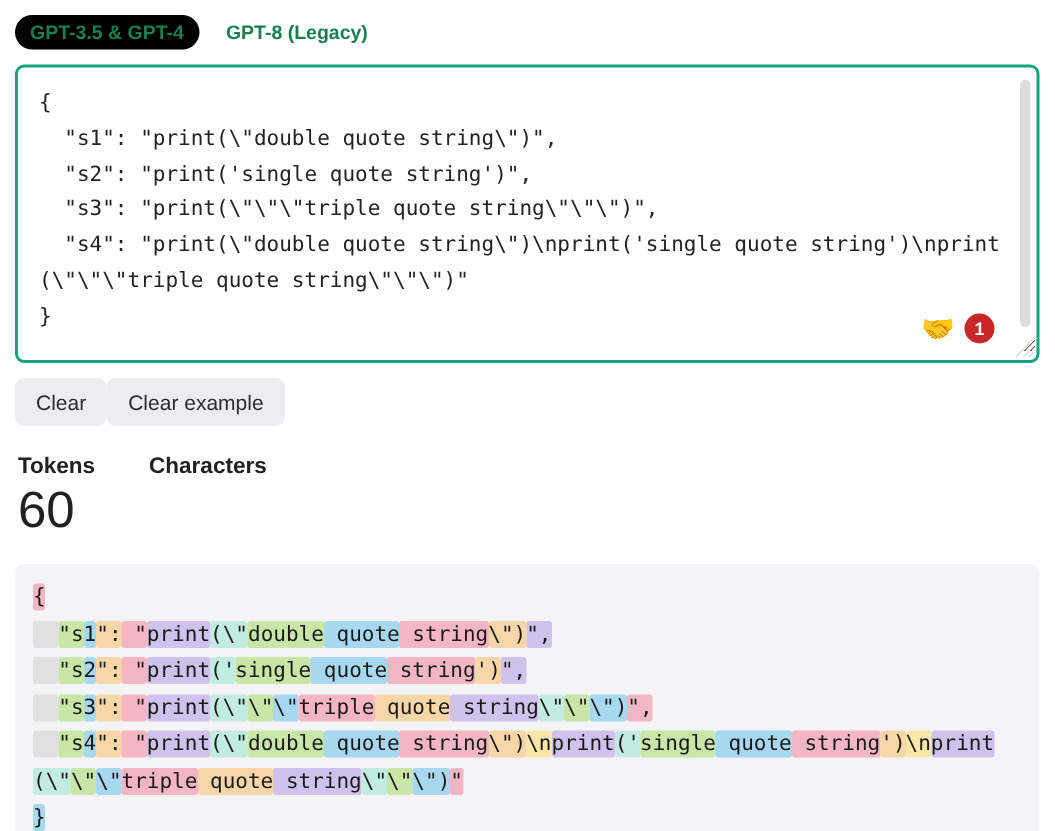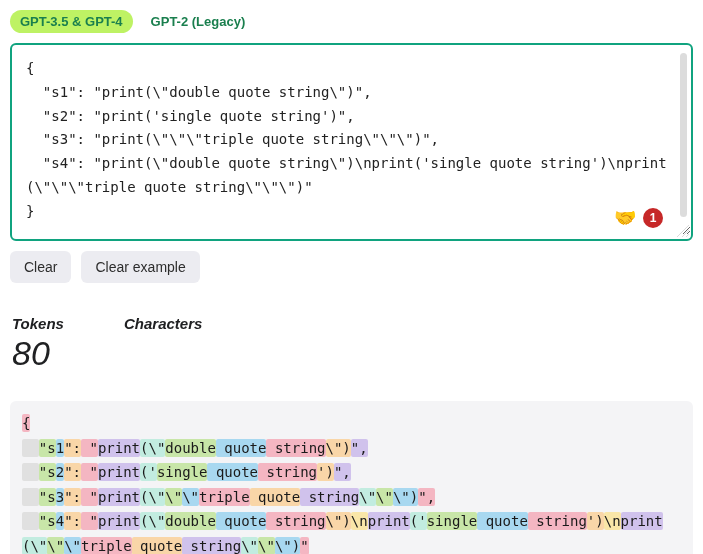--- a/index.html
+++ b/index.html
@@ -12,21 +12,21 @@
     width: 703px;
   }
   .tabs { display: flex; gap: 8px; margin-bottom: 10px; }
   .tab {
     padding: 4px 10px;
     border-radius: 14px;
     font-size: 13px;
     font-weight: 600;
     cursor: pointer;
   }
-  .tab.active { background: #bef264; color: #1a7f4e; }
+  .tab.active { background: #000000; color: #1a7f4e; }
   .tab.inactive { background: transparent; color: #1a7f4e; }
   .input-wrap {
     position: relative;
     border: 2px solid #10a37f;
     border-radius: 6px;
     padding: 0;
     margin-bottom: 10px;
   }
   .code-input {
     width: 100%;
@@ -60,32 +60,32 @@
     font-size: 12px;
     font-weight: 700;
     display: flex; align-items: center; justify-content: center;
   }
   .resize-handle {
     position: absolute; right: 2px; bottom: 2px;
     width: 12px; height: 12px;
     pointer-events: none;
     opacity: .3;
   }
-  .buttons { display: flex; gap: 10px; margin-bottom: 32px; }
+  .buttons { display: flex; margin-bottom: 18px; }
   .btn {
     background: #ececf1;
     border: none;
     border-radius: 6px;
     padding: 8px 14px;
     font-size: 14px;
     font-weight: 500;
     color: #2d2d2d;
     cursor: pointer;
   }
-  .stats { display: flex; gap: 60px; margin-bottom: 28px; padding-left: 2px; font-style: italic; }
+  .stats { display: flex; gap: 36px; margin-bottom: 16px; padding-left: 2px; }
   .stat-label { font-size: 15px; font-weight: 700; color: #202123; }
   .stat-value { font-size: 34px; font-weight: 400; color: #202123; margin-top: 2px; }
   .token-view {
     background: #f4f4f6;
     border-radius: 6px;
     padding: 10px 12px;
     font-family: ui-monospace, SFMono-Regular, Menlo, Consolas, monospace;
     font-size: 14px;
     line-height: 1.75;
     white-space: pre-wrap;
@@ -95,21 +95,21 @@
   .scrollbar {
     position: absolute; right: 4px; top: 8px; bottom: 22px; width: 7px;
     background: #dcdcdc; border-radius: 4px;
   }
 </style>
 </head>
 <body>
 
 <div class="tabs">
   <div class="tab active">GPT-3.5 &amp; GPT-4</div>
-  <div class="tab inactive">GPT-2 (Legacy)</div>
+  <div class="tab inactive">GPT-8 (Legacy)</div>
 </div>
 
 <div class="input-wrap">
   <textarea class="code-input" spellcheck="false" style="">{
   "s1": "print(\"double quote string\")",
   "s2": "print('single quote string')",
   "s3": "print(\"\"\"triple quote string\"\"\")",
   "s4": "print(\"double quote string\")\nprint('single quote string')\nprint(\"\"\"triple quote string\"\"\")"
 }</textarea>
   <div class="scrollbar"></div>
@@ -123,21 +123,21 @@
 </div>
 
 <div class="buttons">
   <button class="btn">Clear</button>
   <button class="btn">Clear example</button>
 </div>
 
 <div class="stats">
   <div>
     <div class="stat-label">Tokens</div>
-    <div class="stat-value">80</div>
+    <div class="stat-value">60</div>
   </div>
   <div>
     <div class="stat-label">Characters</div>
   </div>
 </div>
 
 <div class="token-view" id="token-view"><span class="tok" style="background: rgb(244, 182, 194);">{</span>
 <span class="tok" style="background: rgb(224, 224, 224);">  </span><span class="tok" style="background: rgb(200, 230, 168);">"s</span><span class="tok" style="background: rgb(168, 216, 240);">1</span><span class="tok" style="background: rgb(249, 214, 168);">":</span><span class="tok" style="background: rgb(244, 182, 194);"> "</span><span class="tok" style="background: rgb(208, 194, 236);">print</span><span class="tok" style="background: rgb(194, 236, 224);">(\"</span><span class="tok" style="background: rgb(200, 230, 168);">double</span><span class="tok" style="background: rgb(168, 216, 240);"> quote</span><span class="tok" style="background: rgb(244, 182, 194);"> string</span><span class="tok" style="background: rgb(249, 214, 168);">\")</span><span class="tok" style="background: rgb(208, 194, 236);">",</span>
 <span class="tok" style="background: rgb(224, 224, 224);">  </span><span class="tok" style="background: rgb(200, 230, 168);">"s</span><span class="tok" style="background: rgb(168, 216, 240);">2</span><span class="tok" style="background: rgb(249, 214, 168);">":</span><span class="tok" style="background: rgb(244, 182, 194);"> "</span><span class="tok" style="background: rgb(208, 194, 236);">print</span><span class="tok" style="background: rgb(194, 236, 224);">('</span><span class="tok" style="background: rgb(200, 230, 168);">single</span><span class="tok" style="background: rgb(168, 216, 240);"> quote</span><span class="tok" style="background: rgb(244, 182, 194);"> string</span><span class="tok" style="background: rgb(249, 214, 168);">')</span><span class="tok" style="background: rgb(208, 194, 236);">",</span>
 <span class="tok" style="background: rgb(224, 224, 224);">  </span><span class="tok" style="background: rgb(200, 230, 168);">"s</span><span class="tok" style="background: rgb(168, 216, 240);">3</span><span class="tok" style="background: rgb(249, 214, 168);">":</span><span class="tok" style="background: rgb(244, 182, 194);"> "</span><span class="tok" style="background: rgb(208, 194, 236);">print</span><span class="tok" style="background: rgb(194, 236, 224);">(\"</span><span class="tok" style="background: rgb(200, 230, 168);">\"</span><span class="tok" style="background: rgb(168, 216, 240);">\"</span><span class="tok" style="background: rgb(244, 182, 194);">triple</span><span class="tok" style="background: rgb(249, 214, 168);"> quote</span><span class="tok" style="background: rgb(208, 194, 236);"> string</span><span class="tok" style="background: rgb(194, 236, 224);">\"</span><span class="tok" style="background: rgb(200, 230, 168);">\"</span><span class="tok" style="background: rgb(168, 216, 240);">\")</span><span class="tok" style="background: rgb(244, 182, 194);">",</span>

